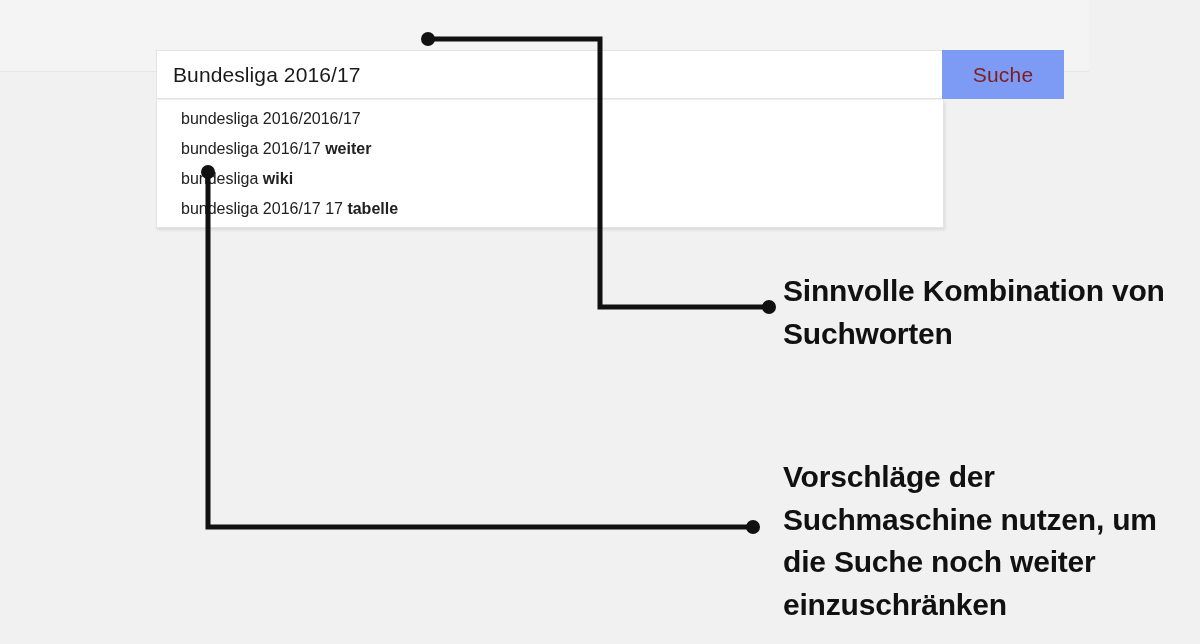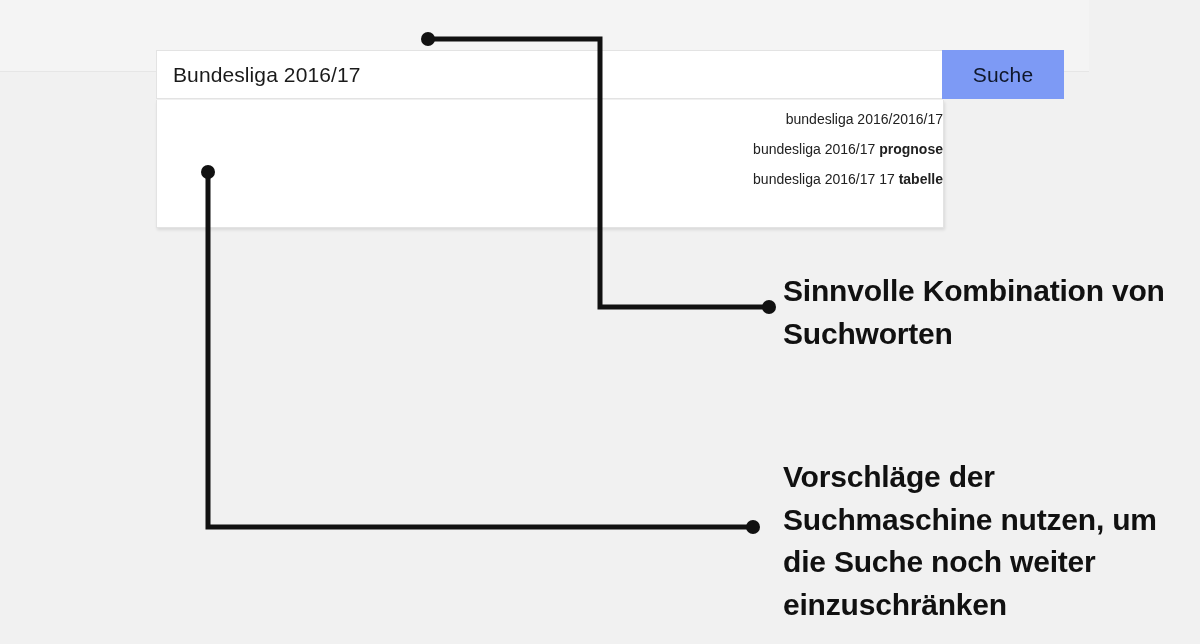--- a/index.html
+++ b/index.html
@@ -58,21 +58,21 @@
   }
 
   #search-button {
     position: absolute;
     left: 786px;
     top: 0;
     width: 122px;
     height: 49px;
     background: #7d9af5;
     border: none;
-    color: #0f172a;
+    color: #7f1d1d;
     font-family: "Liberation Sans", sans-serif;
     font-size: 21px;
     letter-spacing: 0.2px;
     cursor: pointer;
     padding: 0;
   }
 
   #suggestions {
     position: absolute;
     left: 0;
@@ -83,25 +83,24 @@
     border: 1px solid #e3e3e3;
     border-top: none;
     box-sizing: border-box;
     box-shadow: 1px 2px 3px rgba(0,0,0,0.10);
     padding-top: 4px;
   }
   .suggestion-row {
     height: 30px;
     line-height: 30px;
     padding-left: 24px;
-    font-size: 14px;
+    font-size: 16px;
     color: #212121;
     white-space: nowrap;
     cursor: default;
-    text-align: right;
   }
   .suggestion-row .sg-bold {
     font-weight: bold;
   }
 
   
   #connectors {
     position: absolute;
     left: 0;
     top: 0;
@@ -141,21 +140,24 @@
     <span id="search-input-value">Bundesliga 2016/17</span>
   </div>
 
   <button id="search-button">Suche</button>
 
   <div id="suggestions">
     <div class="suggestion-row">
       <span>bundesliga 2016/2016/17</span><span class="sg-bold"></span>
     </div>
     <div class="suggestion-row">
-      <span>bundesliga 2016/17 </span><span class="sg-bold">prognose</span>
+      <span>bundesliga 2016/17 </span><span class="sg-bold">weiter</span>
+    </div>
+    <div class="suggestion-row">
+      <span>bundesliga </span><span class="sg-bold">wiki</span>
     </div>
     <div class="suggestion-row">
       <span>bundesliga 2016/17 17 </span><span class="sg-bold">tabelle</span>
     </div>
   </div>
 </div>
 
 <svg id="connectors" viewBox="0 0 1200 644" width="1200" height="644">
 
   <g>

